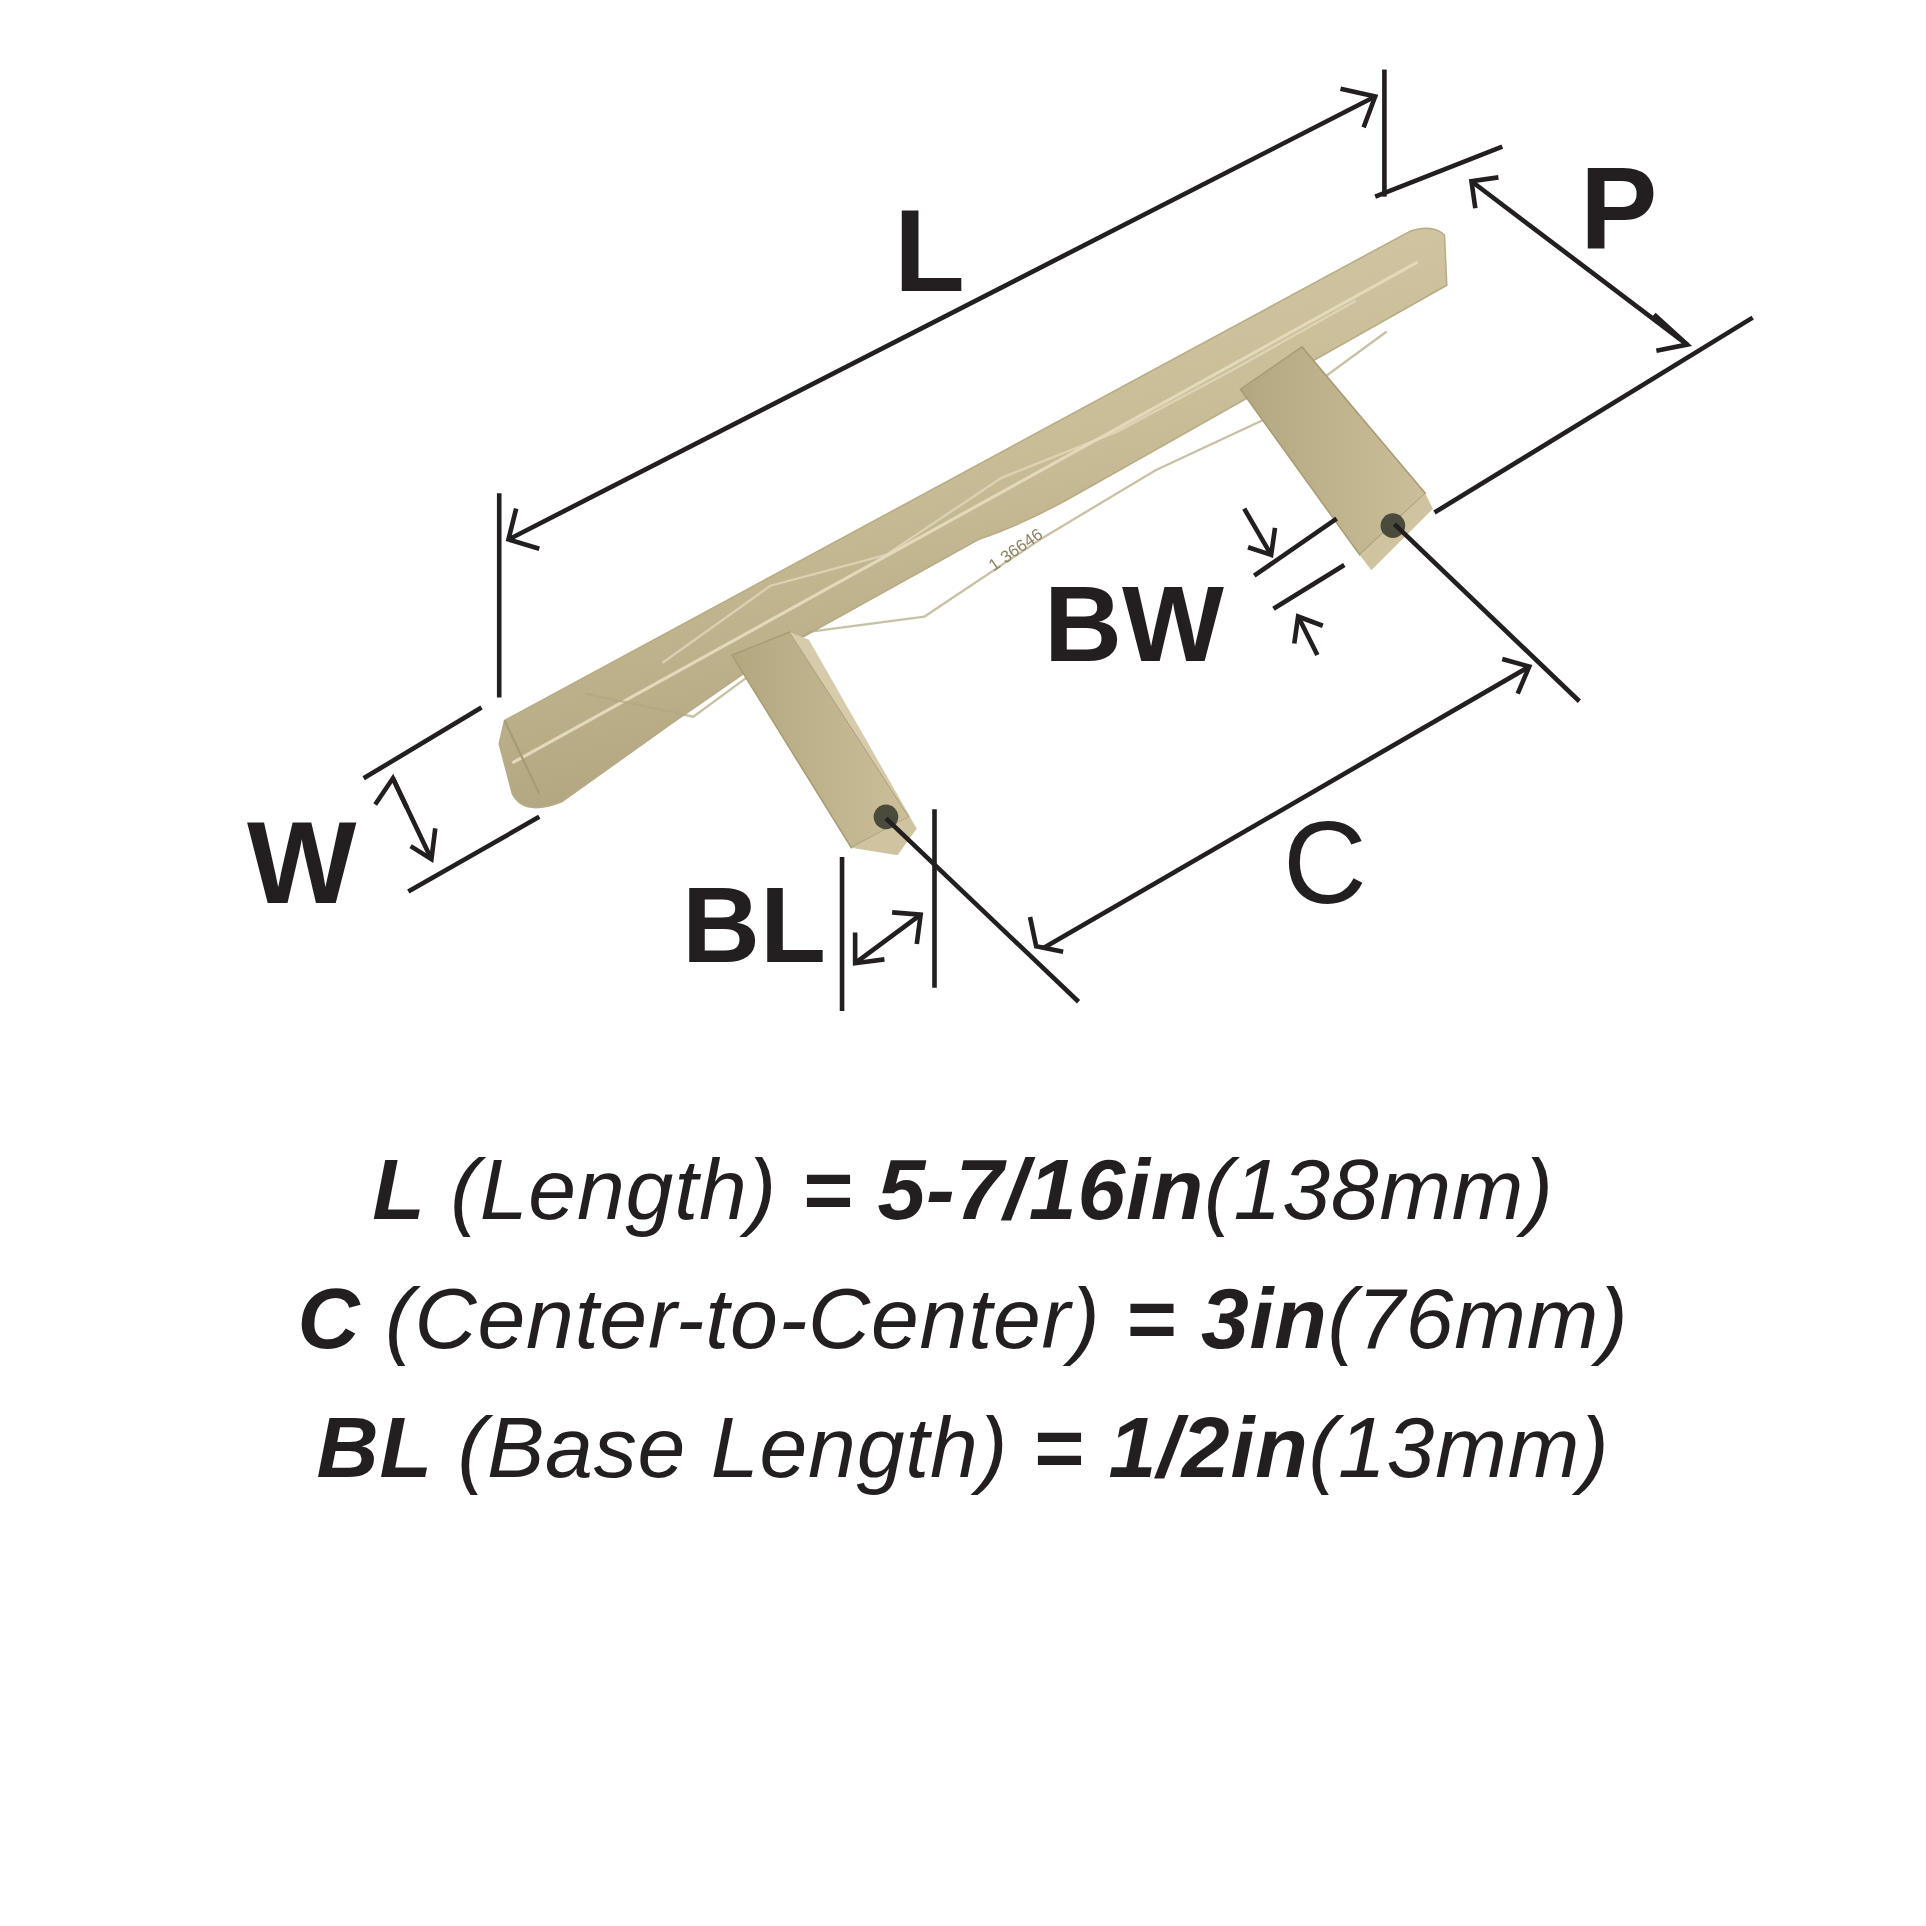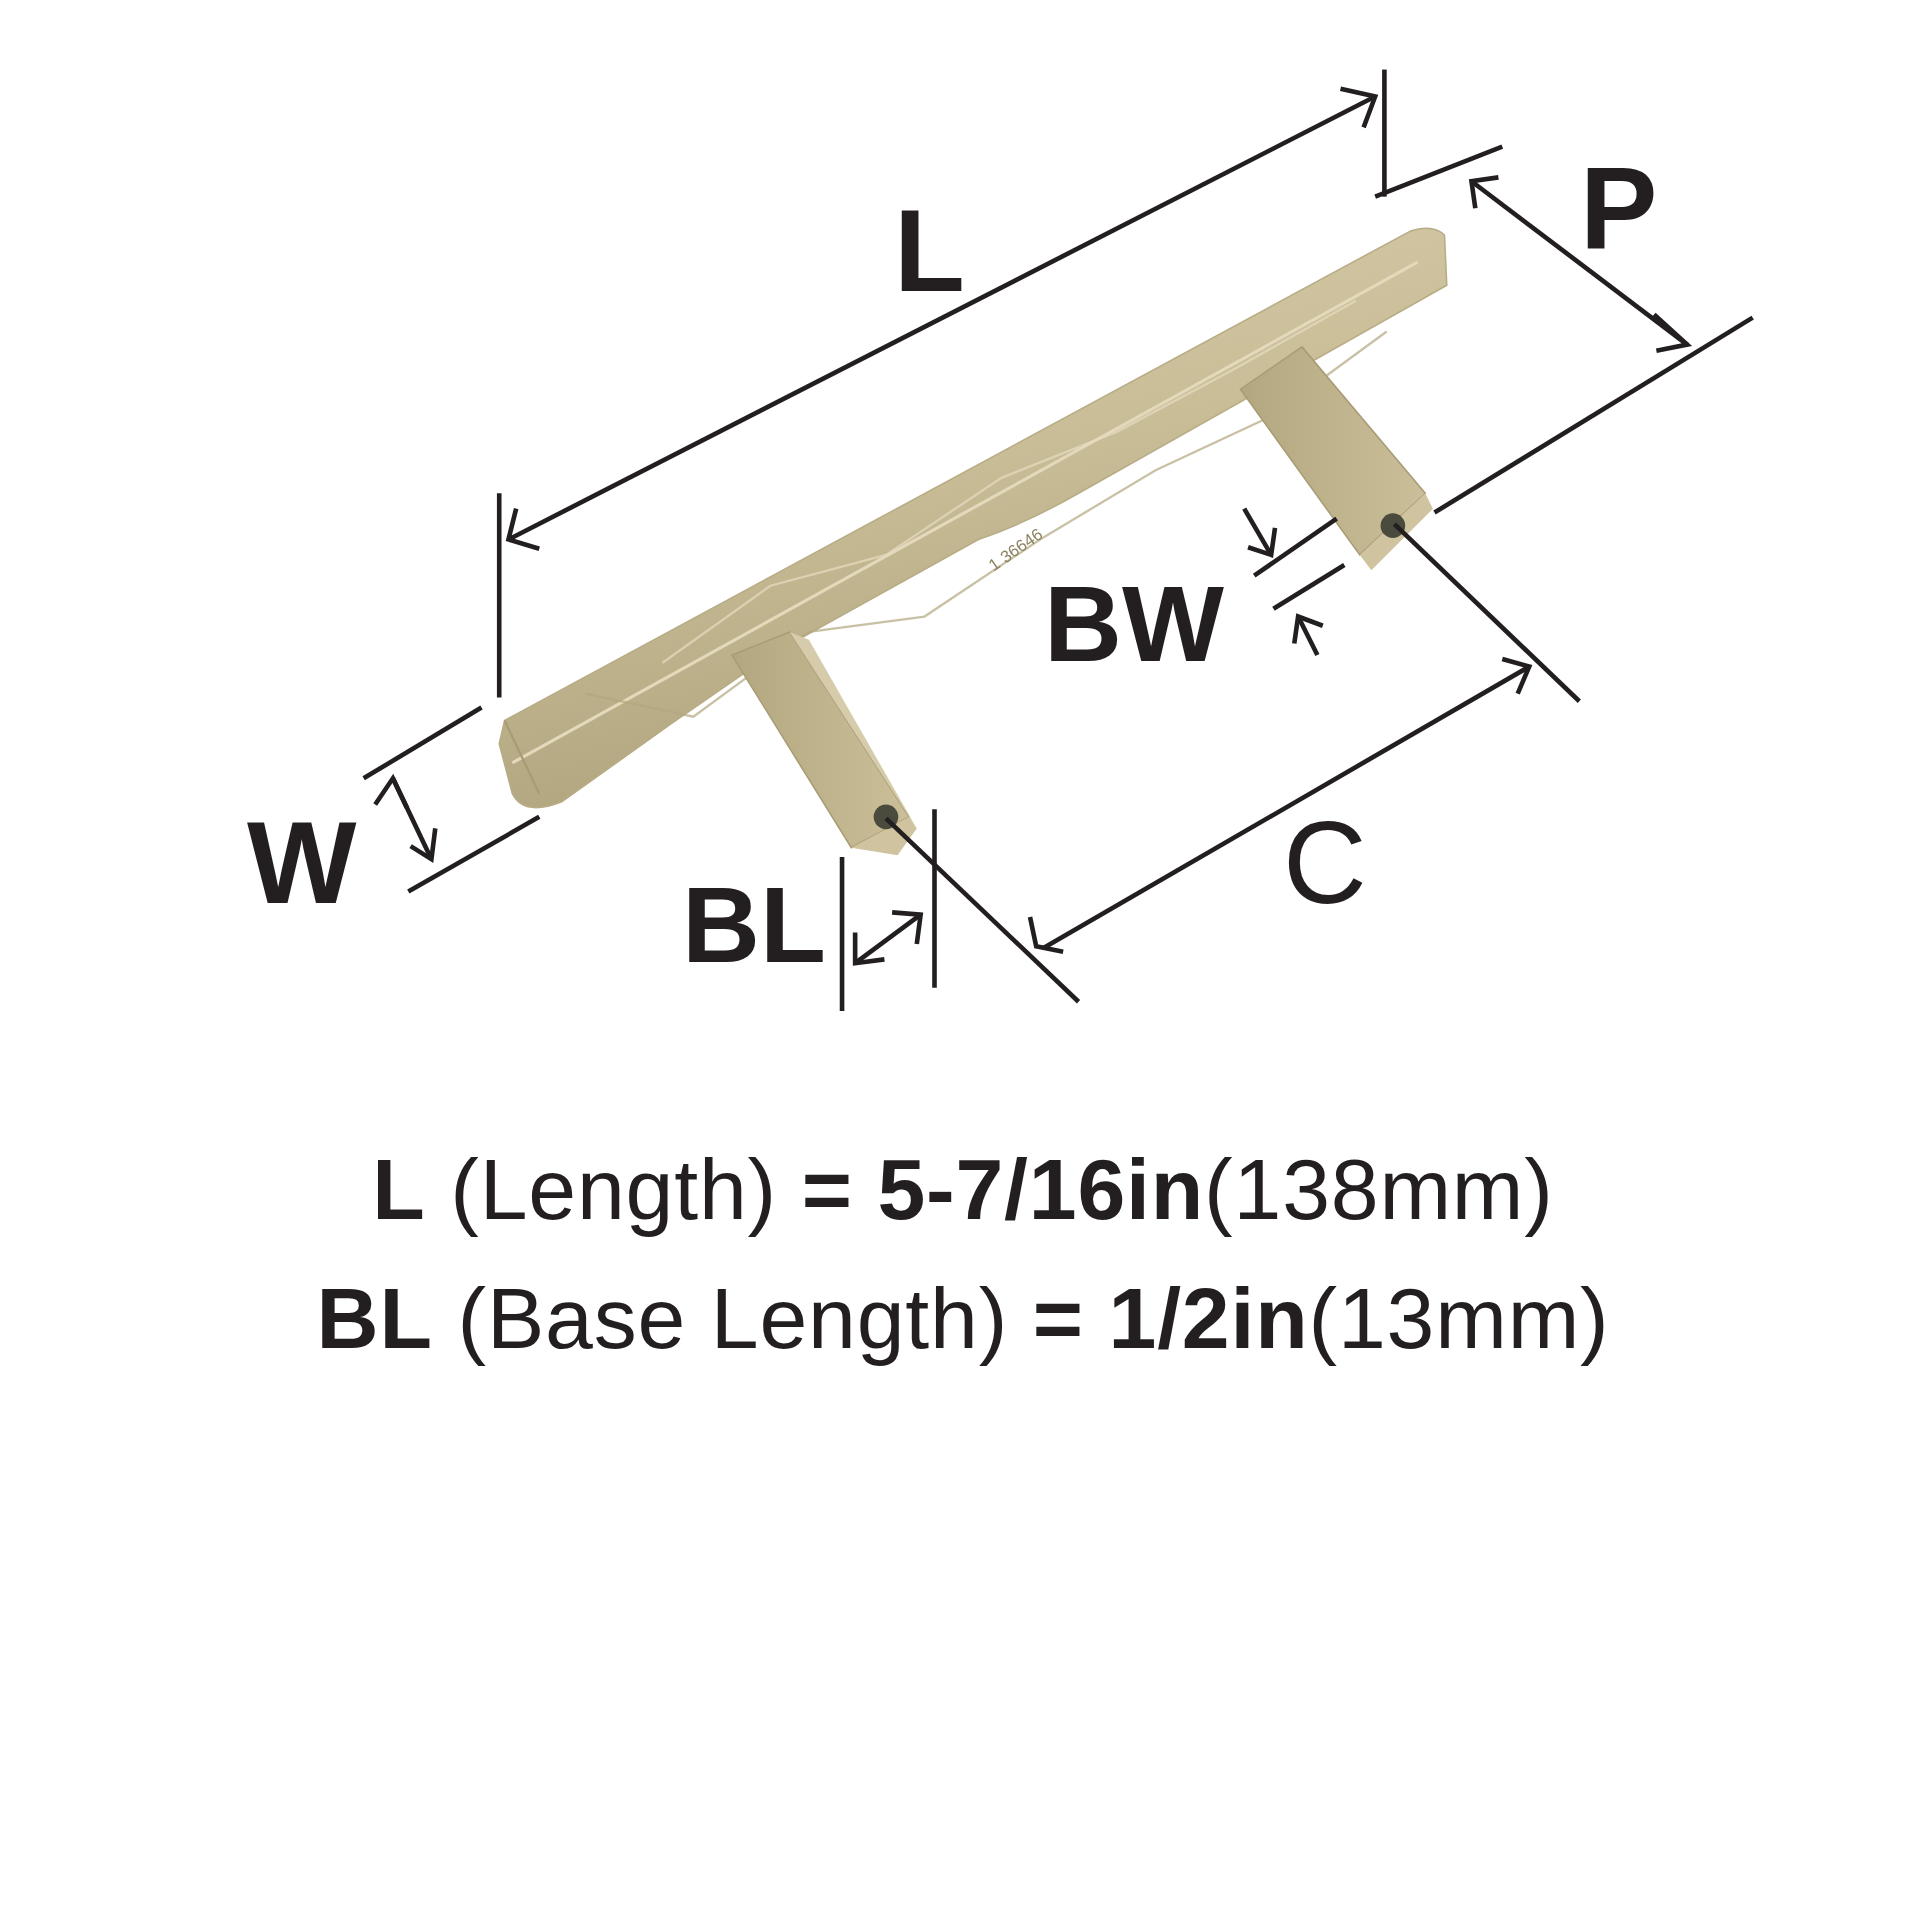--- a/index.html
+++ b/index.html
@@ -9,21 +9,21 @@
   .dim-label { position:absolute; font-weight:700; color:#231f20; line-height:1; }
   .label-L  { left:894px; top:193px;  font-size:116px; }
   .label-P  { left:1580px; top:150px;  font-size:116px; }
   .label-BW { left:1044px; top:570px;  font-size:108px; }
   .label-W  { left:247px;  top:805px; font-size:116px; }
   .label-BL { left:682px;  top:871px; font-size:108px; }
   .label-C  { left:1283px; top:805px; font-size:116px; font-weight:400; }
 
   #specs { position:absolute; left:0; top:1125px; width:1926px; }
   .spec-row { text-align:center; font-size:86px; line-height:129px; white-space:nowrap;
-              letter-spacing:0.8px; }
+              letter-spacing:0.8px;font-style:italic; }
   .spec-key { font-weight:700; }
   .spec-name { font-weight:400; }
   .spec-eq { font-weight:700; }
   .spec-in { font-weight:700; }
   .spec-mm { font-weight:400; }
 </style>
 </head>
 <body>
 
 <div id="diagram">
@@ -113,19 +113,25 @@
 </div>
 
 <div id="specs">
   <div class="spec-row">
     <span class="spec-key">L</span>
     <span class="spec-name">(Length)</span>
     <span class="spec-eq">=</span>
     <span class="spec-in">5-7/16in</span><span class="spec-mm">(138mm)</span>
   </div>
   <div class="spec-row">
+    <span class="spec-key">C</span>
+    <span class="spec-name">(Center-to-Center)</span>
+    <span class="spec-eq">=</span>
+    <span class="spec-in">3in</span><span class="spec-mm">(76mm)</span>
+  </div>
+  <div class="spec-row">
     <span class="spec-key">BL</span>
     <span class="spec-name">(Base Length)</span>
     <span class="spec-eq">=</span>
     <span class="spec-in">1/2in</span><span class="spec-mm">(13mm)</span>
   </div>
 </div>
 
 
 </body></html>

